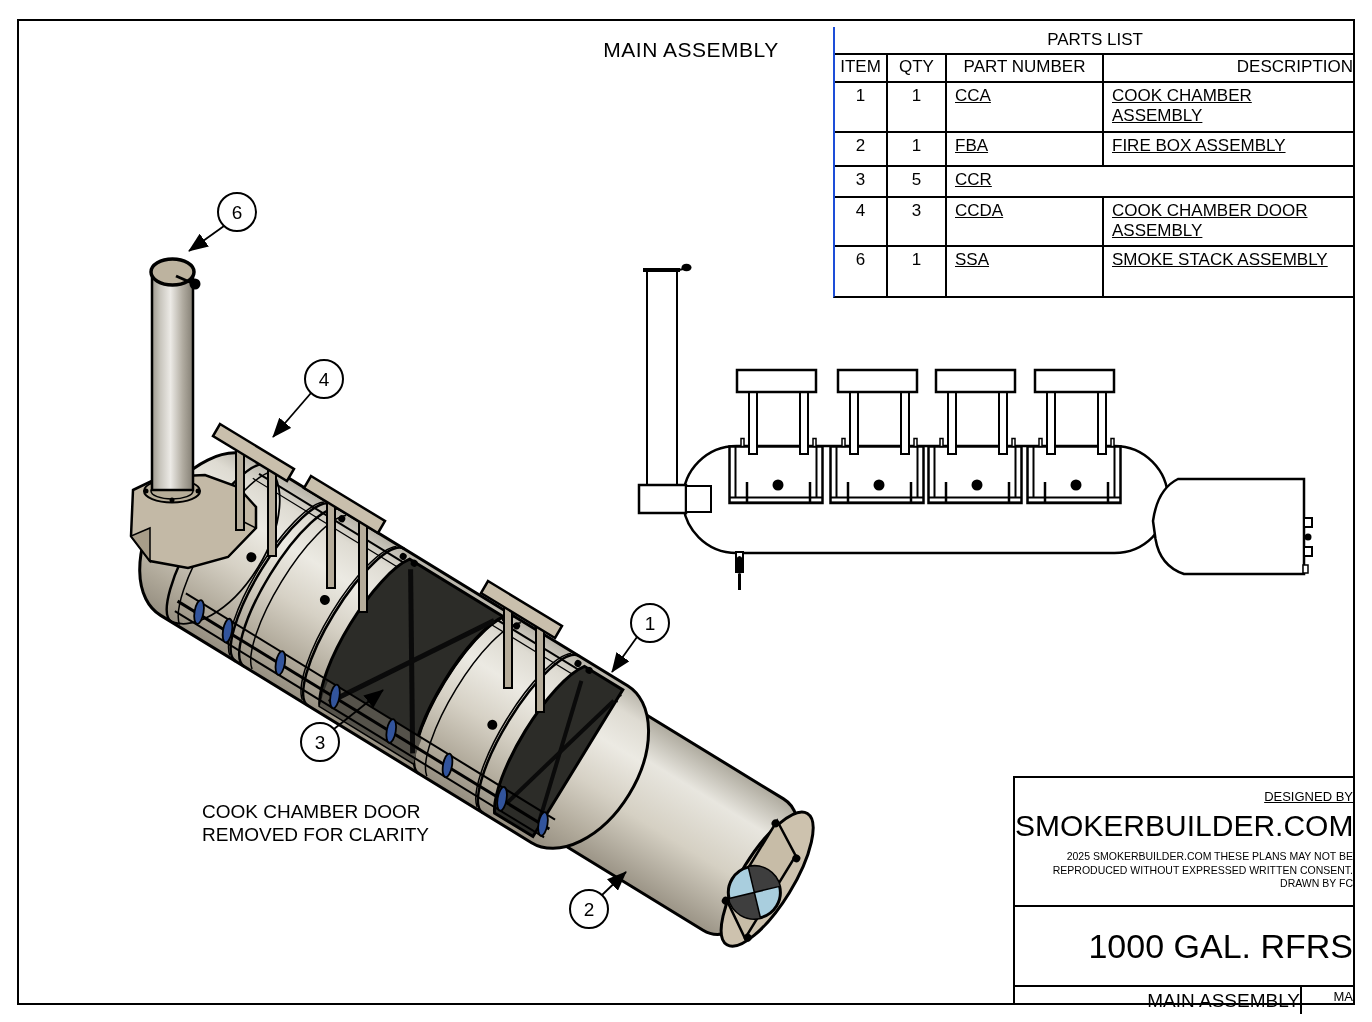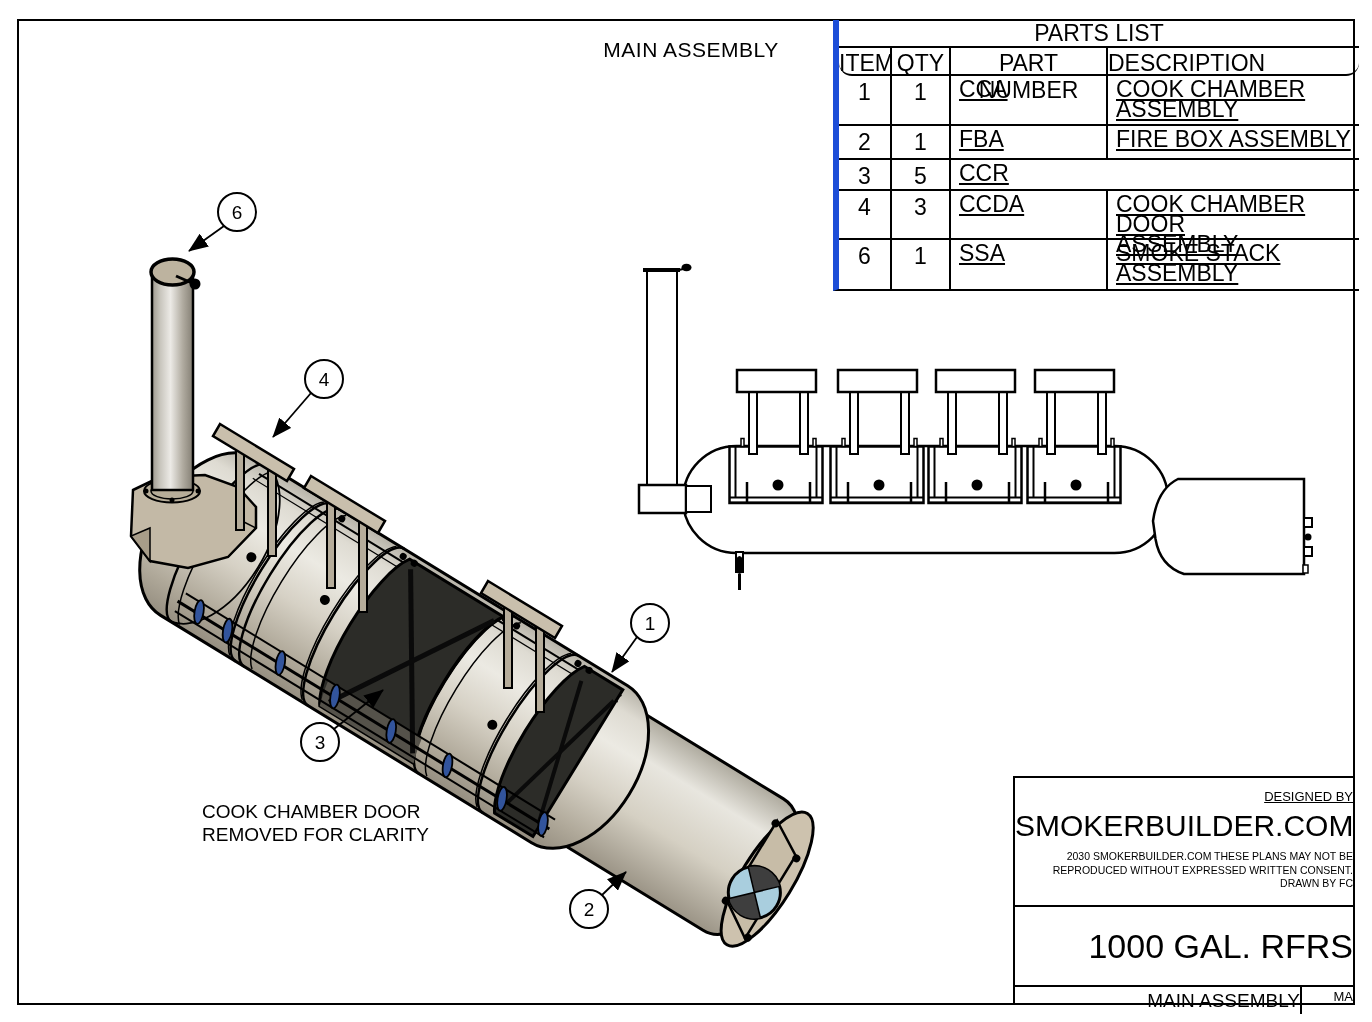--- a/index.html
+++ b/index.html
@@ -6,27 +6,27 @@
   .sheet{position:relative;width:1372px;height:1022px;background:#fff;overflow:hidden;
          font-family:"Liberation Sans",sans-serif;color:#000;}
   .border-frame{position:absolute;left:17px;top:19px;width:1334px;height:982px;
                 border:2px solid #000;}
   .view-title{position:absolute;left:556px;top:38px;width:270px;text-align:center;
               font-size:21px;letter-spacing:.5px;}
   .note{position:absolute;left:202px;top:800px;font-size:19px;line-height:23px;}
   .drawing-svg{position:absolute;left:0;top:0;}
 
   
-  .parts-table{position:absolute;left:833px;top:20px;width:520px;
-               border-left:6px solid #1d4ed8;border-bottom:2px solid #000;font-size:23px;}
+  .parts-table{position:absolute;left:833px;top:27px;width:520px;
+               border-left:2px solid #1d4ed8;border-bottom:2px solid #000;font-size:17px;}
   .pl-title{height:26px;line-height:26px;text-align:center;border-bottom:2px solid #000;}
   .pl-row{display:grid;grid-template-columns:53px 59px 157px 249px;}
   .pl-row > div{border-right:2px solid #000;padding-top:3px;box-sizing:border-box;}
   .pl-row > div:last-child{border-right:none;}
-  .pl-head{height:26px;border-bottom:2px solid #000;border-radius:13px;}
+  .pl-head{height:26px;border-bottom:2px solid #000;}
   .pl-head > div{text-align:center;padding-top:2px;}
   .pl-r{border-bottom:2px solid #000;}
   .pl-r:last-child{border-bottom:none;}
   .c-item,.c-qty{text-align:center;}
   .c-part,.c-desc{padding-left:8px;line-height:20px;text-decoration:underline;}
   .c-desc{white-space:pre-line;}
   .h1r{height:48px}.h2r{height:32px}.h3r{height:29px}.h4r{height:47px}.h5r{height:49px}
 
   
   .title-block{position:absolute;left:1013px;top:776px;width:342px;height:229px;
@@ -330,21 +330,21 @@
     <div>COOK CHAMBER DOOR</div>
     <div>REMOVED FOR CLARITY</div>
   </div>
 
   <div class="parts-table">
     <div class="pl-title">PARTS LIST</div>
     <div class="pl-row pl-head">
       <div>ITEM</div>
       <div>QTY</div>
       <div style="">PART NUMBER</div>
-      <div style="text-align:left;padding-left:0">DESCRIPTION</div>
+      <div style="text-align:right;padding-left:12px">DESCRIPTION</div>
     </div>
     <div class="pl-row pl-r h1r">
       <div class="c-item">1</div>
       <div class="c-qty">1</div>
       <div class="c-part">CCA</div>
       <div class="c-desc">COOK CHAMBER
 ASSEMBLY</div>
     </div>
     <div class="pl-row pl-r h2r">
       <div class="c-item">2</div>
@@ -370,21 +370,21 @@
       <div class="c-part">SSA</div>
       <div class="c-desc">SMOKE STACK ASSEMBLY</div>
     </div>
   </div>
 
   <div class="title-block">
     <div class="tb-top">
       <div class="tb-designed">DESIGNED BY</div>
       <div class="tb-company">SMOKERBUILDER.COM</div>
       <div class="tb-copy">
-        <div>2030 SMOKERBUILDER.COM THESE PLANS MAY NOT BE</div>
+        <div>2025 SMOKERBUILDER.COM THESE PLANS MAY NOT BE</div>
         <div>REPRODUCED WITHOUT EXPRESSED WRITTEN CONSENT.</div>
         <div>DRAWN BY FC</div>
       </div>
     </div>
     <div class="tb-model">1000 GAL. RFRS</div>
     <div class="tb-bottom">
       <div class="tb-sheet-title">MAIN ASSEMBLY</div>
       <div class="tb-code">MA</div>
     </div>
   </div>

